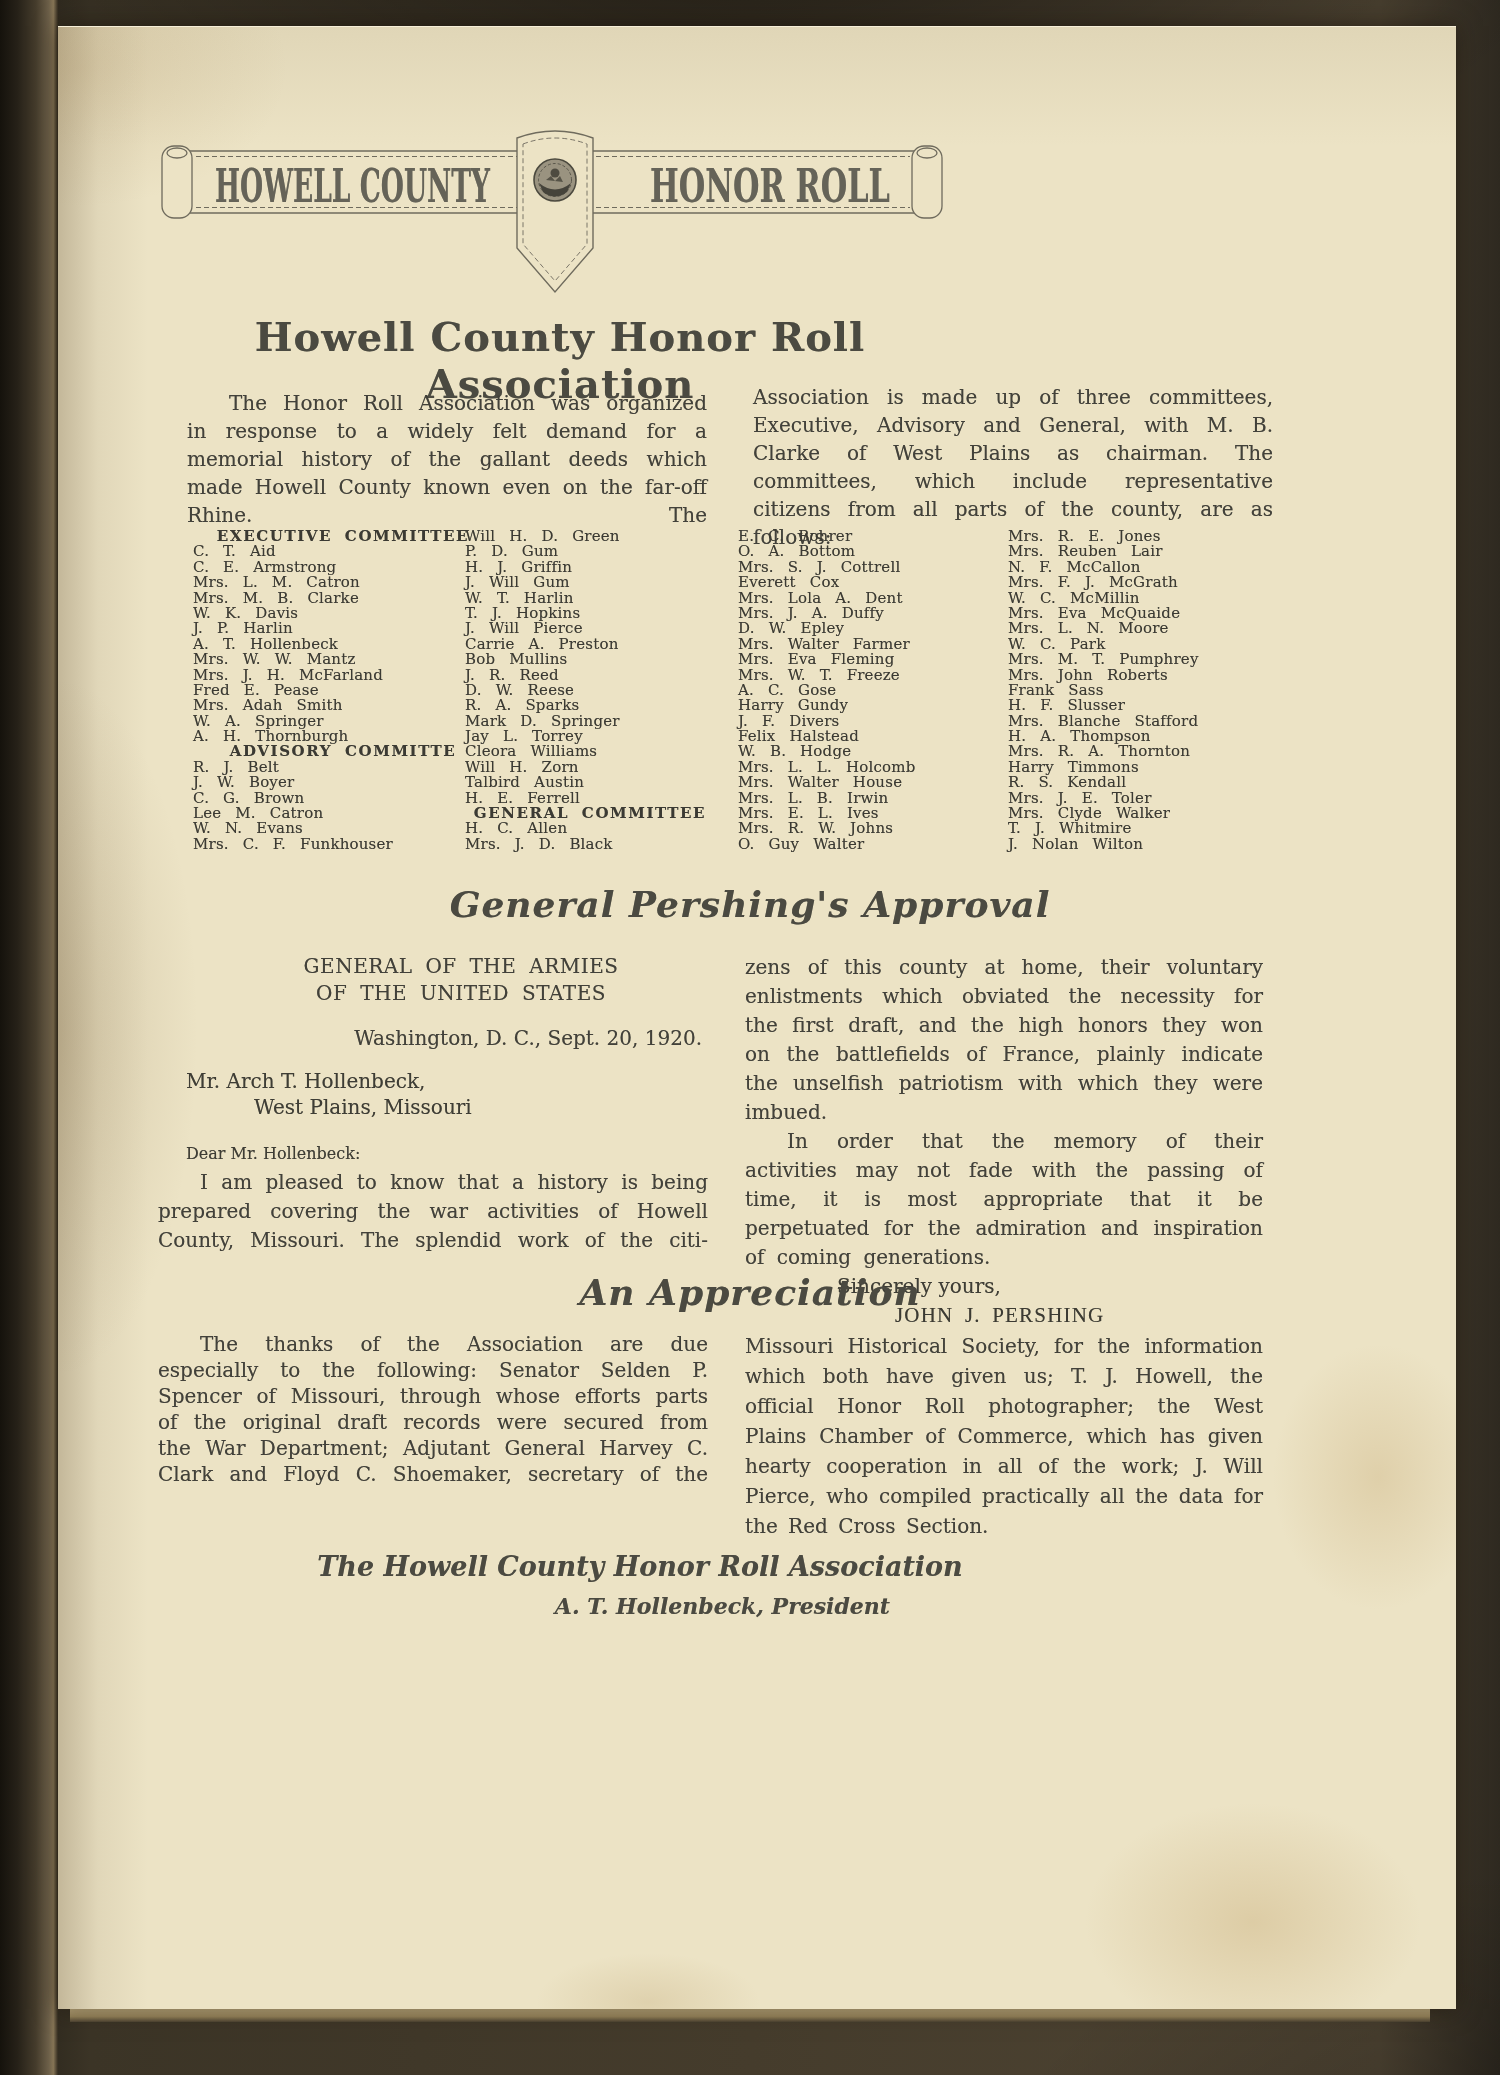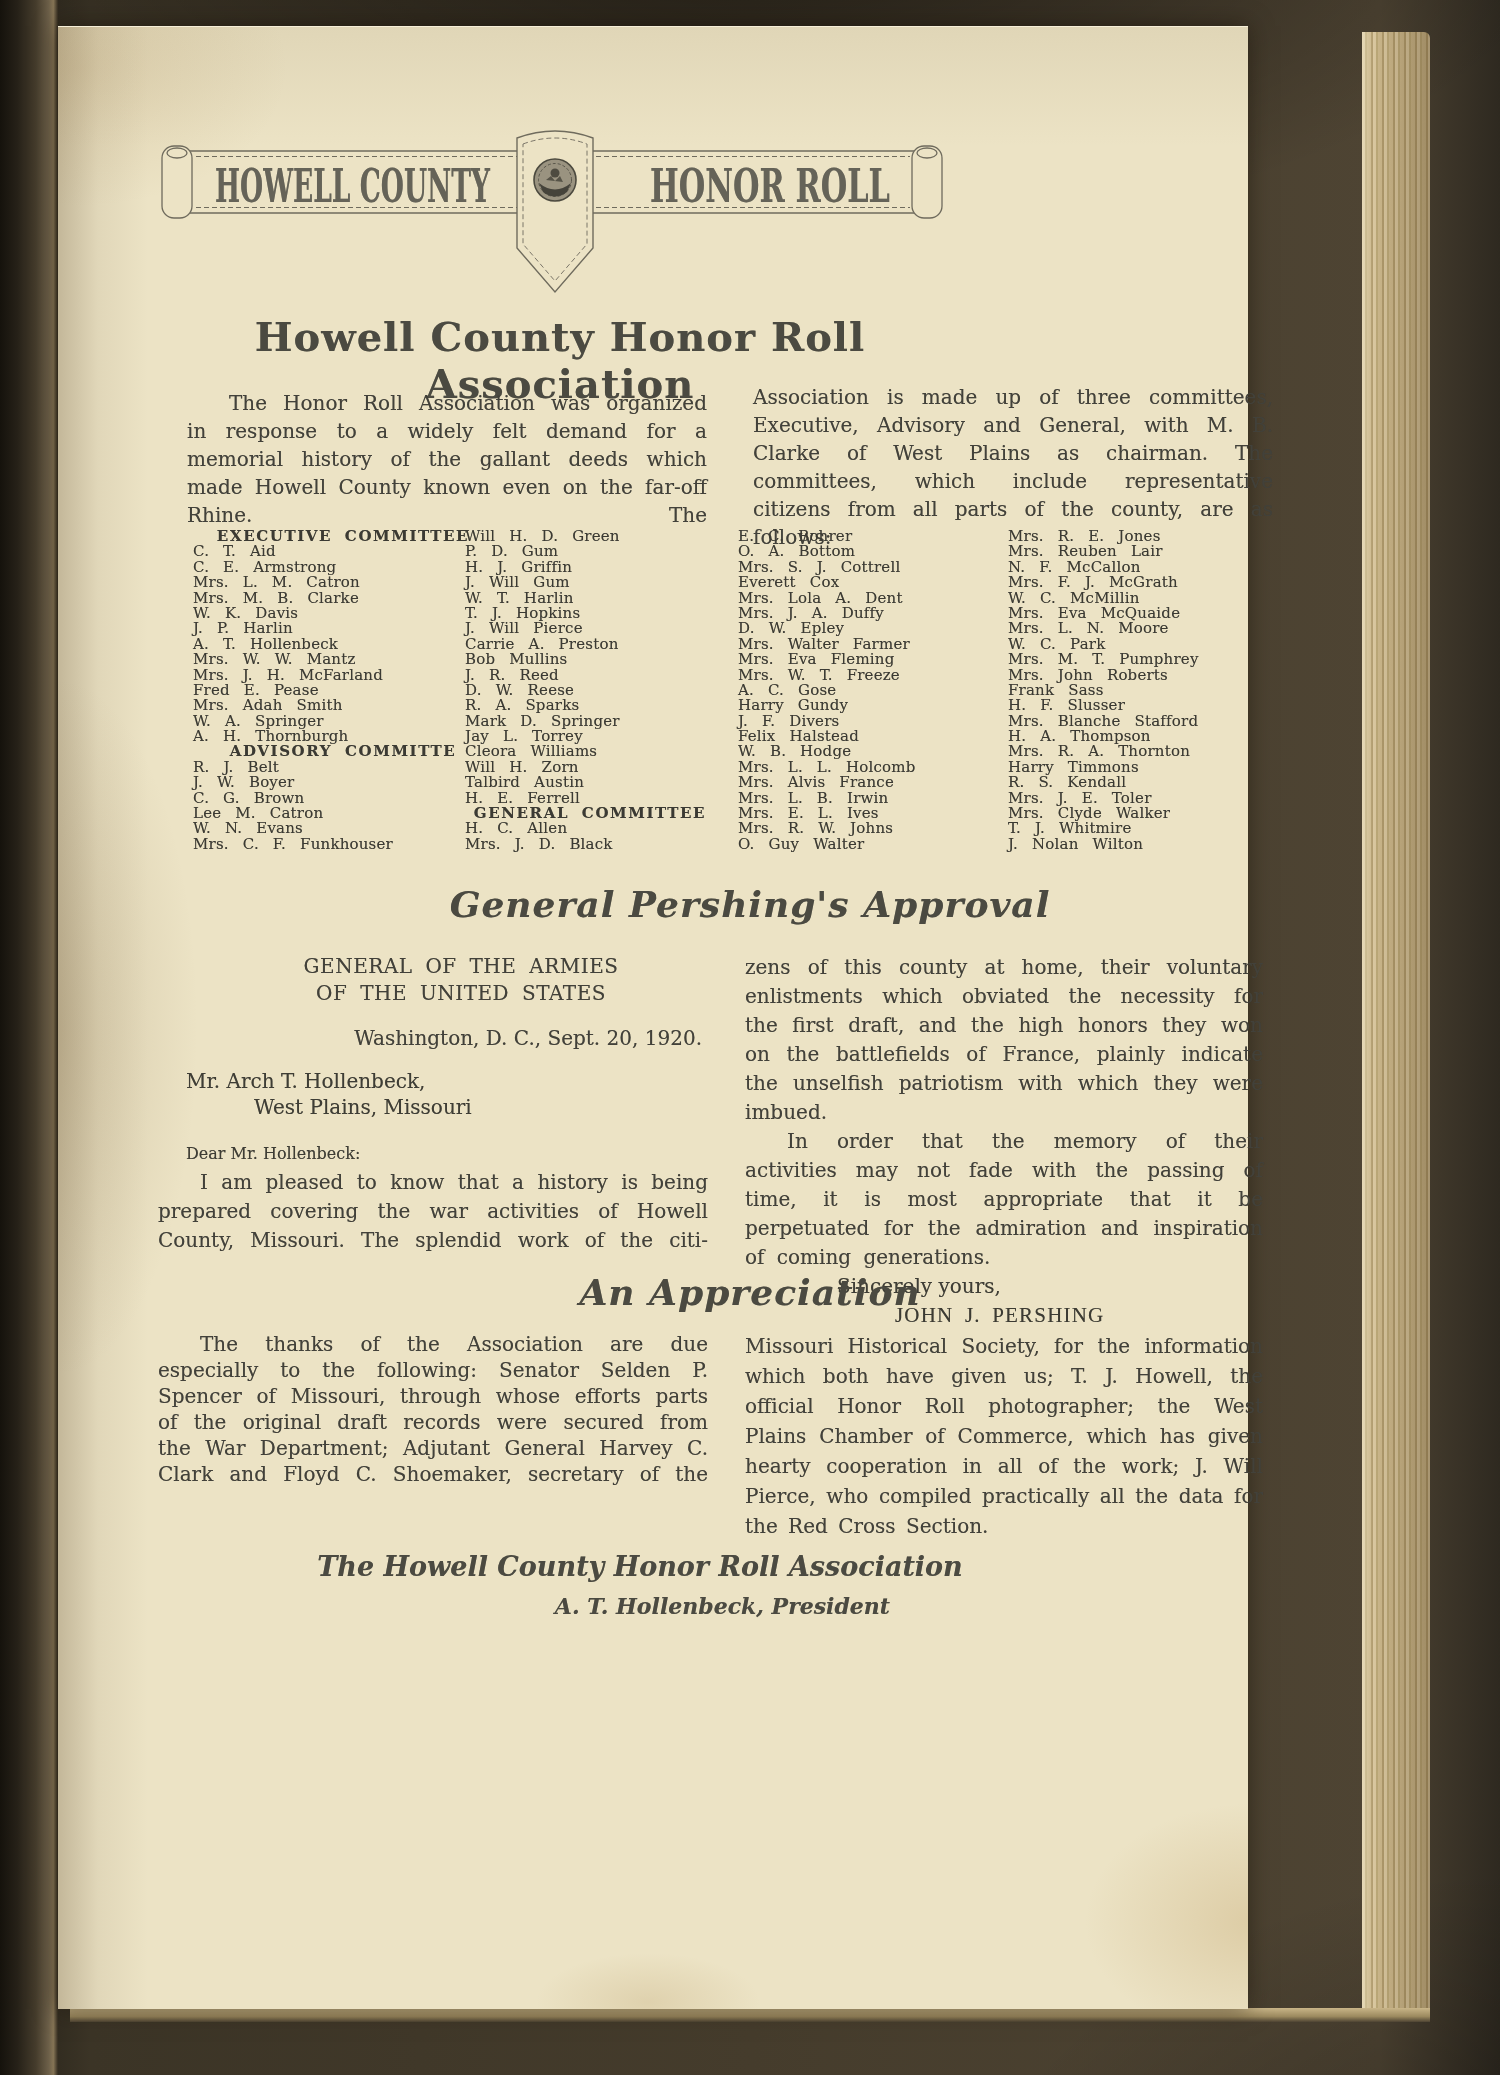--- a/index.html
+++ b/index.html
@@ -11,21 +11,21 @@
     font-family:"DejaVu Serif","Liberation Serif",serif;}
   .spine{position:absolute;left:0;top:0;width:58px;height:2075px;
     background:linear-gradient(90deg,#15120c 0,#262118 30%,#453c2c 62%,#6d6049 84%,#857455 92%,#332c20 100%);}
   .fore-edge{position:absolute;left:1362px;top:32px;width:68px;height:1988px;
     background:
       linear-gradient(90deg,rgba(255,250,225,.35) 0,rgba(0,0,0,0) 18%,rgba(80,60,30,.35) 100%),
       repeating-linear-gradient(90deg,#d8c69e 0 3px,#bba878 3px 5px,#cbb78b 5px 9px,#af9a6c 9px 11px);
     border-radius:0 6px 6px 0;}
   .bottom-edge{position:absolute;left:70px;top:2008px;width:1360px;height:14px;
     background:linear-gradient(180deg,#c9b588 0,#9c8a5f 60%,#4e4433 100%);}
-  .page{position:absolute;left:58px;top:26px;width:1190px;height:1982px;color:#3e3d35;
+  .page{position:absolute;left:58px;top:26px;width:1398px;height:1982px;color:#3e3d35;
     background:
       radial-gradient(ellipse 240px 170px at 1195px 1895px, rgba(186,152,92,.30), transparent 70%),
       radial-gradient(ellipse 150px 190px at 1320px 1450px, rgba(186,152,92,.26), transparent 70%),
       radial-gradient(ellipse 160px 70px at 590px 1975px, rgba(176,146,90,.22), transparent 70%),
       radial-gradient(ellipse 300px 200px at 20px 40px, rgba(160,128,76,.18), transparent 70%),
       radial-gradient(ellipse 200px 500px at 0px 1000px, rgba(120,95,55,.20), transparent 70%),
       linear-gradient(90deg, rgba(90,70,40,.28) 0, rgba(90,70,40,.08) 40px, rgba(0,0,0,0) 90px),
       linear-gradient(180deg, rgba(120,100,60,.10) 0, rgba(0,0,0,0) 120px),
       #ece3c5;
     border-top:1px solid #f6efd8;box-shadow:0 0 22px rgba(25,18,8,.55);}
@@ -171,21 +171,21 @@
         <div class="nm">D. W. Epley</div>
         <div class="nm">Mrs. Walter Farmer</div>
         <div class="nm">Mrs. Eva Fleming</div>
         <div class="nm">Mrs. W. T. Freeze</div>
         <div class="nm">A. C. Gose</div>
         <div class="nm">Harry Gundy</div>
         <div class="nm">J. F. Divers</div>
         <div class="nm">Felix Halstead</div>
         <div class="nm">W. B. Hodge</div>
         <div class="nm">Mrs. L. L. Holcomb</div>
-        <div class="nm">Mrs. Alvis France</div>
+        <div class="nm">Mrs. Walter House</div>
         <div class="nm">Mrs. L. B. Irwin</div>
         <div class="nm">Mrs. E. L. Ives</div>
         <div class="nm">Mrs. R. W. Johns</div>
         <div class="nm">O. Guy Walter</div>
       </div>
     <div class="col c4">
         <div class="nm">Mrs. R. E. Jones</div>
         <div class="nm">Mrs. Reuben Lair</div>
         <div class="nm">N. F. McCallon</div>
         <div class="nm">Mrs. F. J. McGrath</div>

